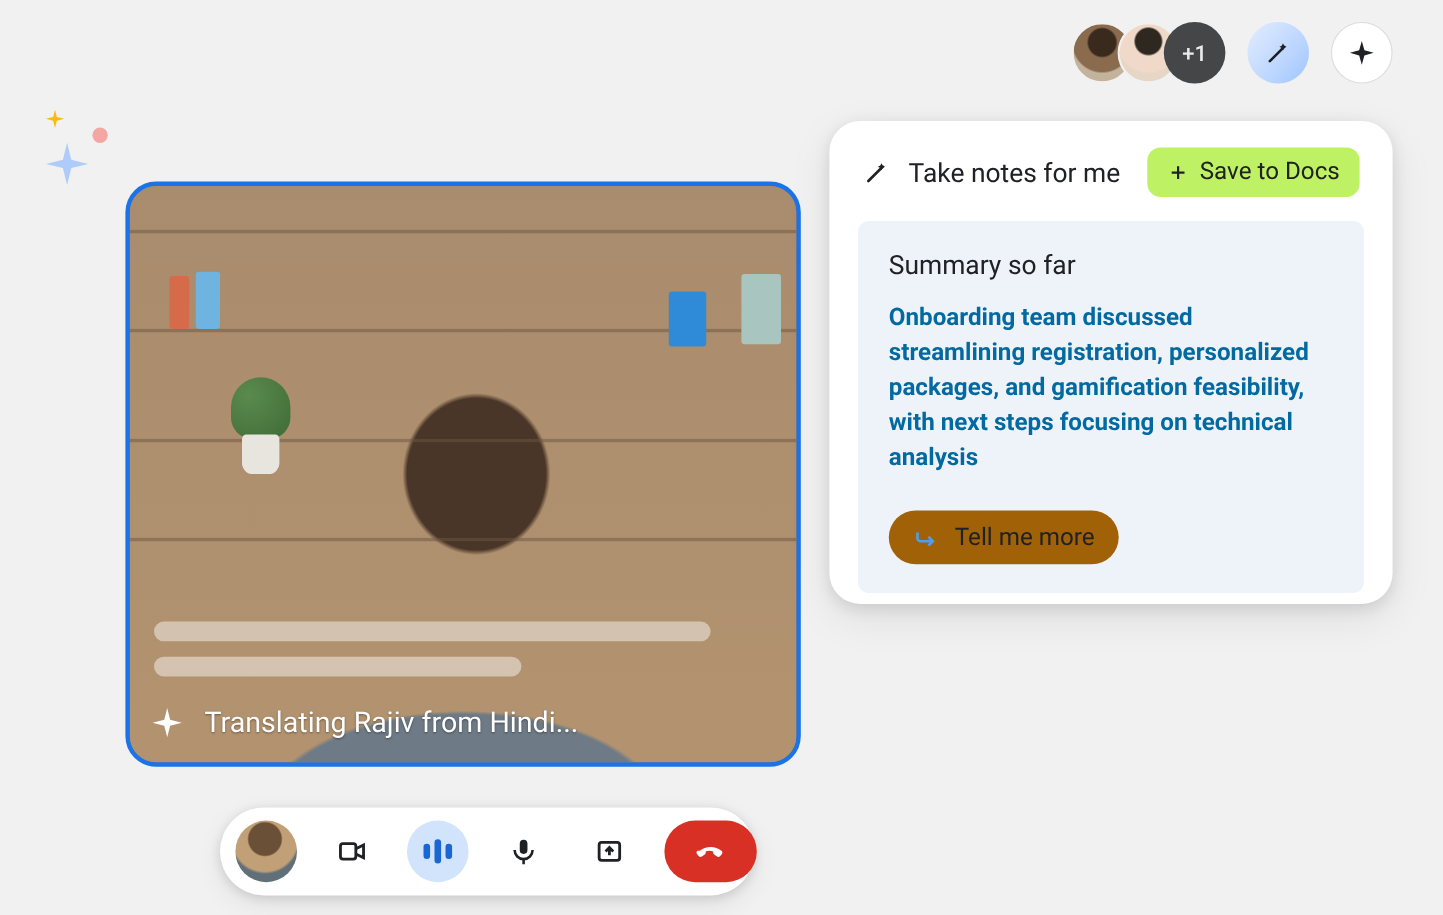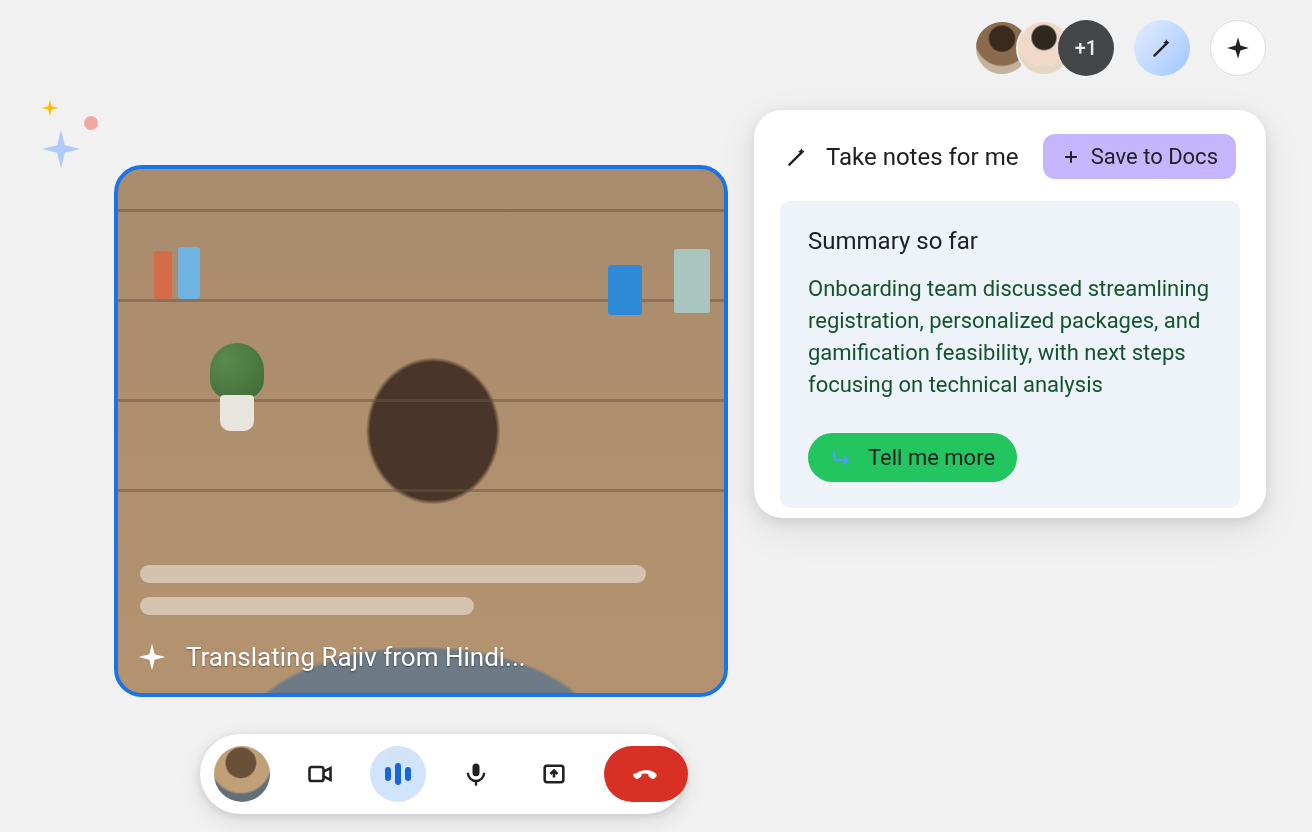--- a/index.html
+++ b/index.html
@@ -214,21 +214,21 @@
   .panel-title {
     display: flex;
     align-items: center;
     gap: 16px;
     font-size: 24px;
     font-weight: 400;
     color: #202124;
   }
   .panel-title svg { width: 26px; height: 26px; }
   .save-docs {
-    background: #c4b5fd;
+    background: #bef264;
     border-radius: 12px;
     padding: 10px 18px;
     display: flex;
     align-items: center;
     gap: 10px;
     font-size: 22px;
     color: #202124;
     cursor: pointer;
   }
   .save-docs svg { width: 20px; height: 20px; stroke: #202124; stroke-width: 2.4; fill:none;}
@@ -241,30 +241,30 @@
     gap: 18px;
   }
   .card-title {
     font-size: 24px;
     color: #202124;
     font-weight: 400;
   }
   .card-body {
     font-size: 22px;
     line-height: 1.45;
-    color: #14532d;
-    font-weight: 400;
+    color: #0369a1;
+    font-weight: 700;
   }
   .more-chip {
     align-self: flex-start;
-    background: #22c55e;
+    background: #a16207;
     border-radius: 28px;
     padding: 12px 22px;
     display: flex;
-    align-items: flex-start;
+    align-items: flex-end;
     gap: 14px;
     font-size: 22px;
     color: #202124;
     cursor: pointer;
     margin-top: 14px;
   }
   .more-chip svg { width: 24px; height: 24px; stroke:#4f9cf0; stroke-width:2.4; fill:none;}
   .action-row { display:flex; gap:10px; font-size:22px; line-height:1.45; color:#3c4043;}
   .cal-emoji { font-size: 20px; line-height: 30px;}
 </style>

